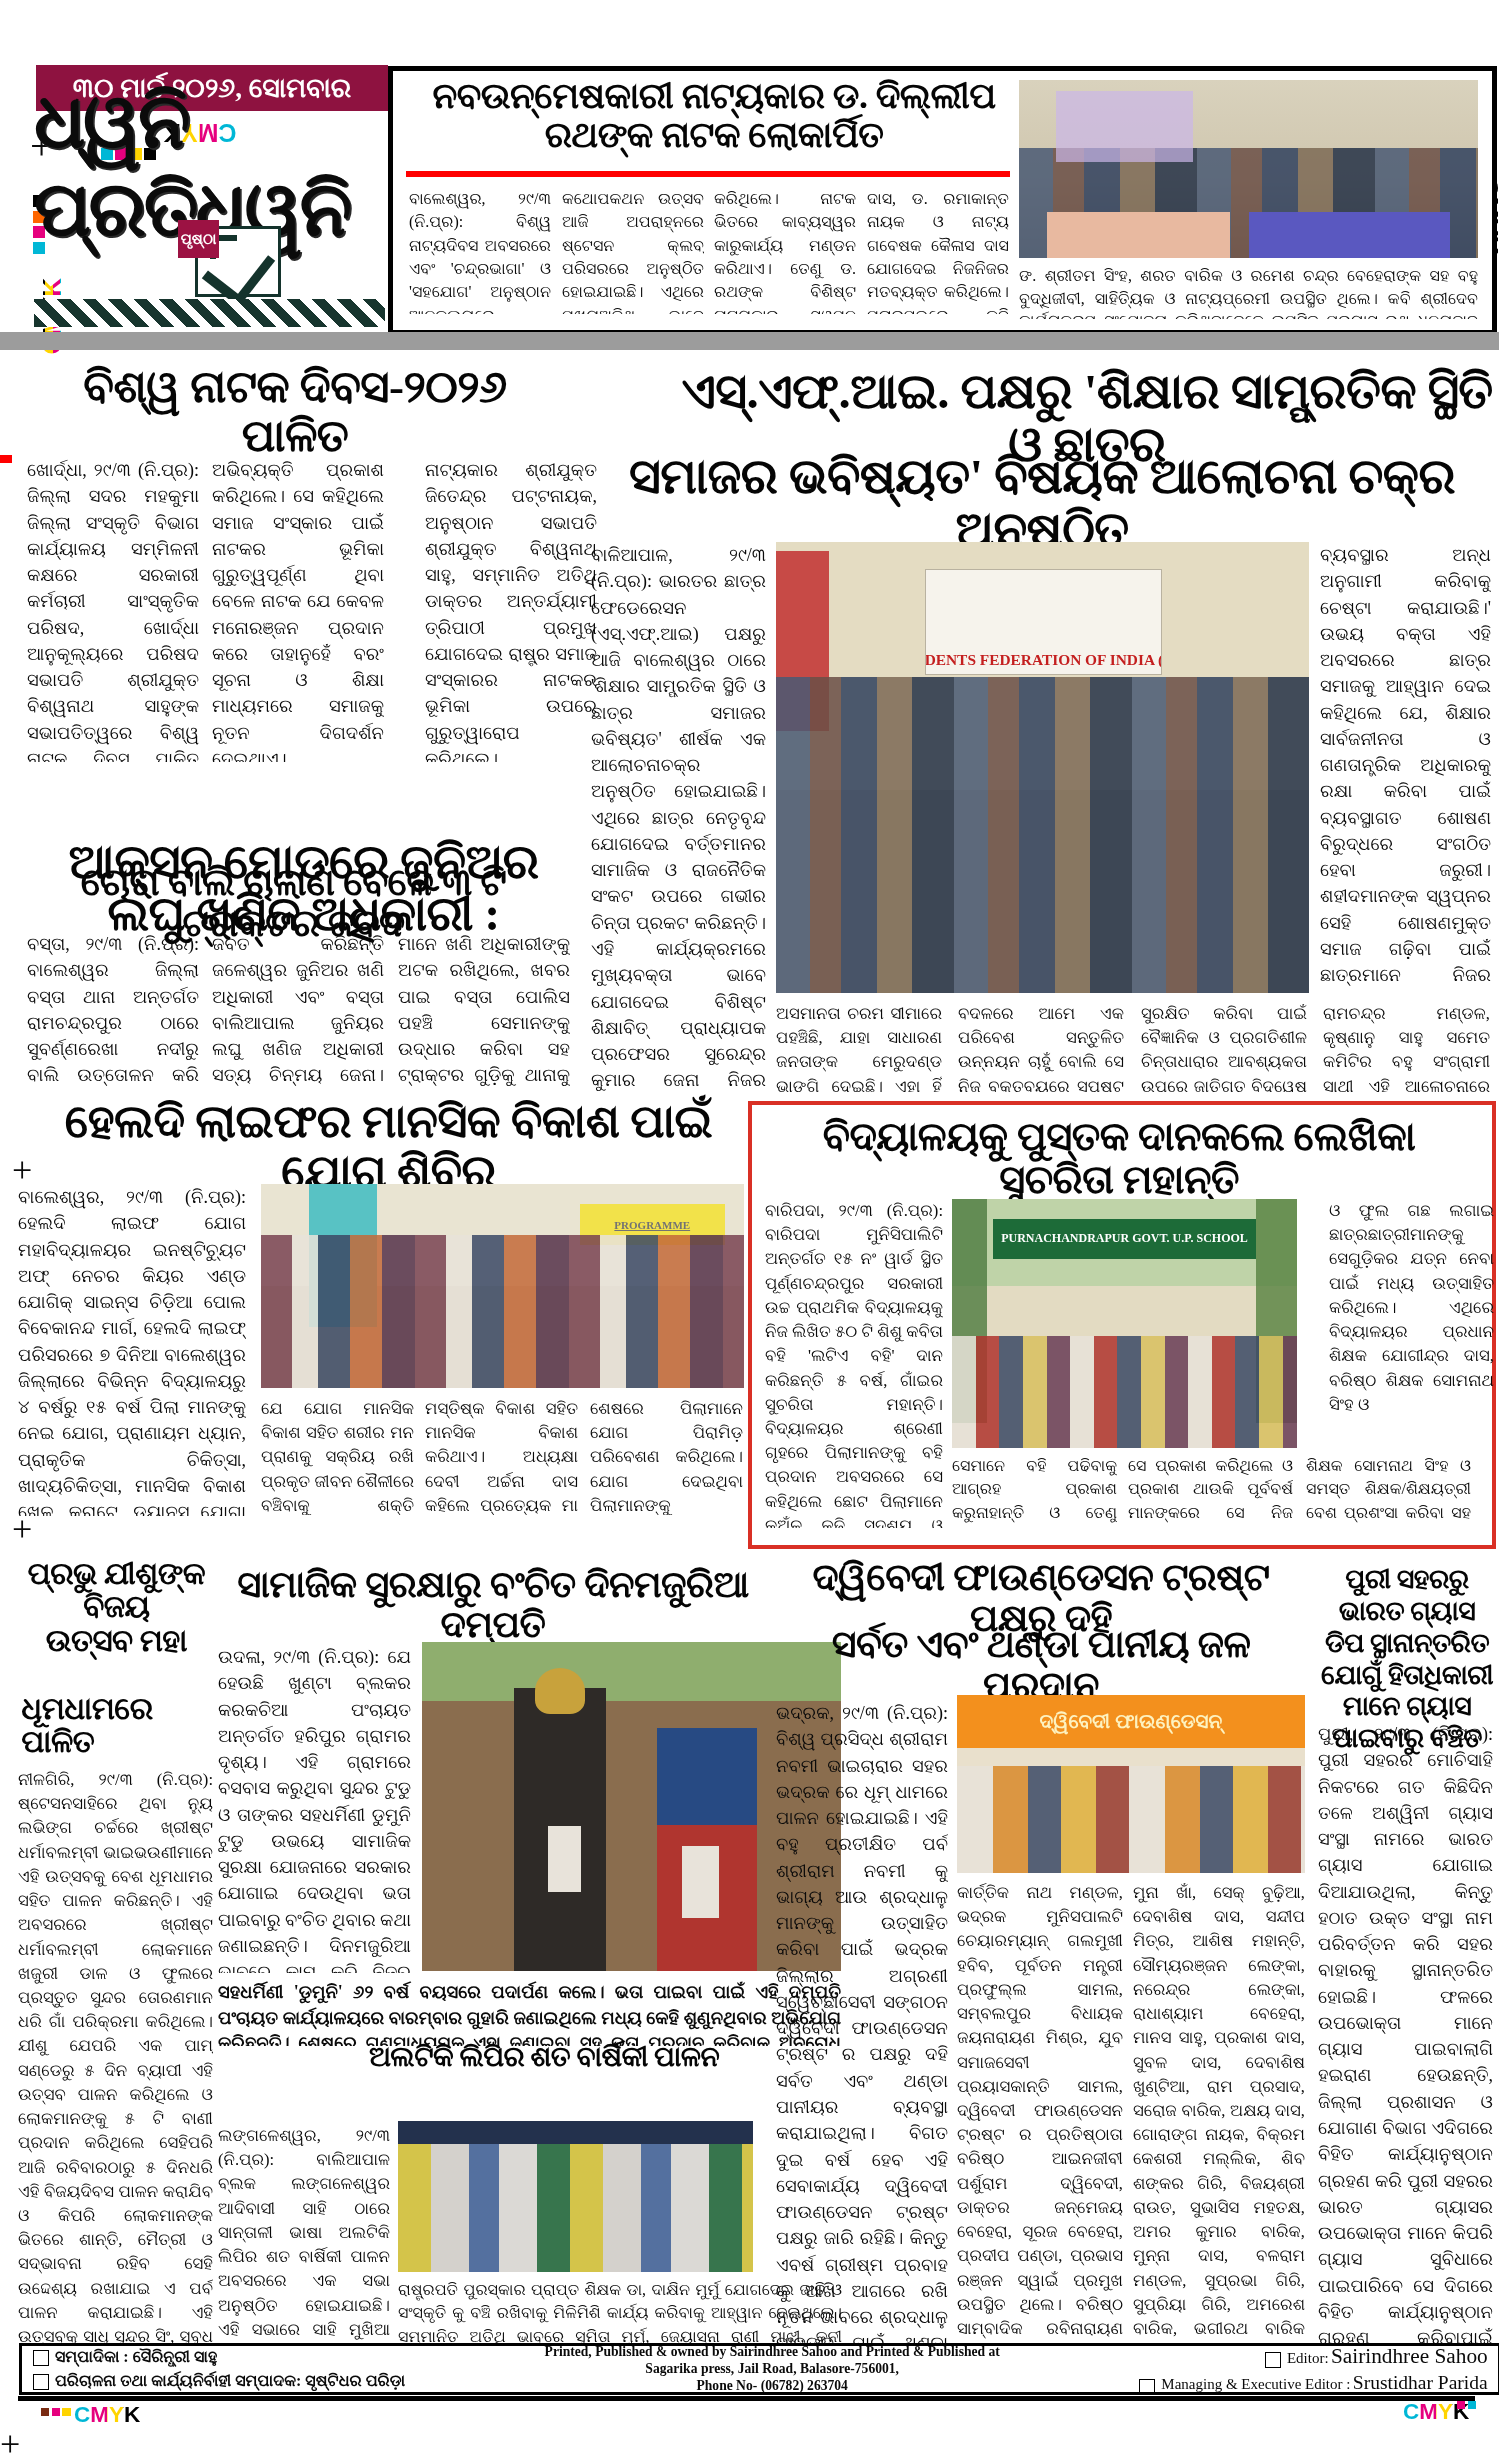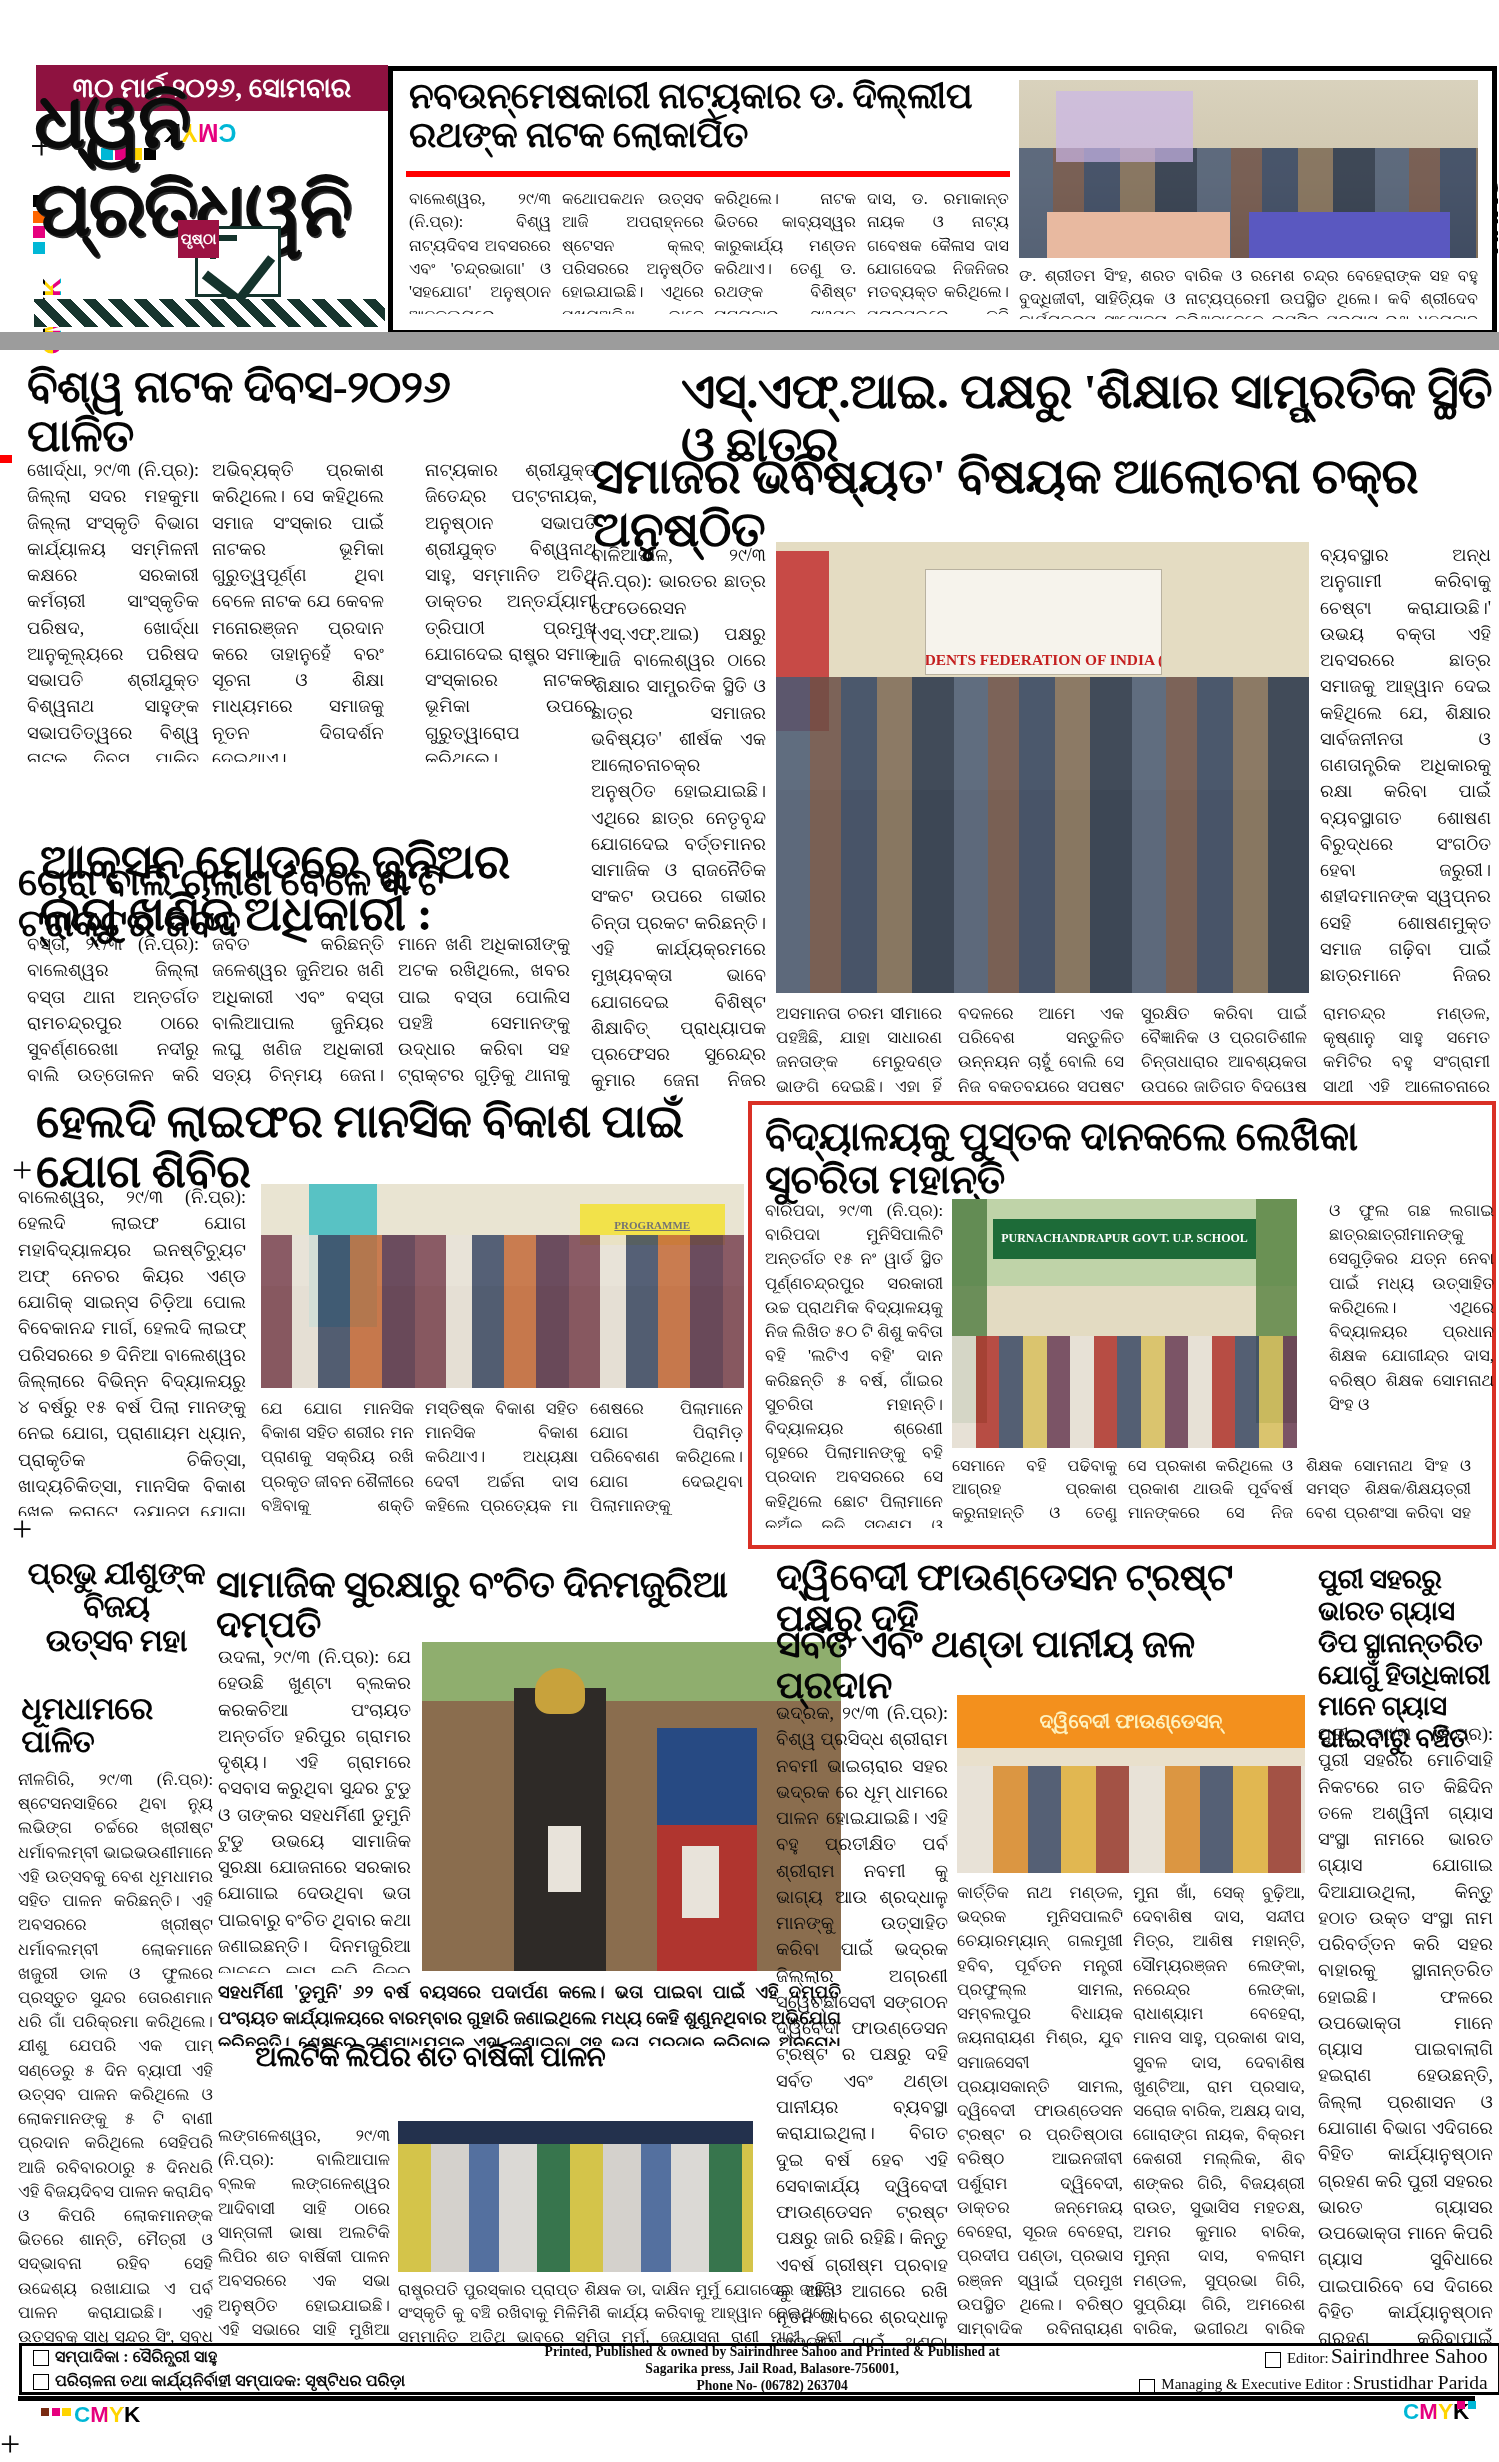--- a/index.html
+++ b/index.html
@@ -1,19 +1,19 @@
 <!DOCTYPE html>
 <html style="font-size:9.5px"><head>
 <meta charset="utf-8">
 <style>
   html,body{margin:0;padding:0;background:#fff;}
   .page{position:relative;width:1500px;height:2462px;background:#ffffff;overflow:hidden;
         font-family:"Liberation Serif","DejaVu Serif",serif;color:#0a0a0a;}
   .abs{position:absolute;}
-  .hl{font-weight:900;color:#050505;line-height:1.08;letter-spacing:-0.6px;}
+  .hl{font-weight:900;color:#050505;line-height:1.08;letter-spacing:-0.6px;text-align:center;}
   .col{font-size:18px;line-height:1.46;text-align:justify;overflow:hidden;word-break:break-word;}
   .photo{background:linear-gradient(180deg,#d9d2bd 0%,#cfc6ae 55%,#9a917c 100%);overflow:hidden;}
   .ppl{position:absolute;left:0;right:0;bottom:0;height:62%;
        background:repeating-linear-gradient(90deg,#4a5a74 0 34px,#6b4f46 34px 65px,#31415e 65px 101px,#7d6a55 101px 136px,#253247 136px 178px);
        filter:blur(0.6px);opacity:.85;}
   .banner{position:absolute;background:#f6f3ec;color:#c41f1f;font-weight:700;text-align:center;
           overflow:hidden;white-space:nowrap;}
   .grayband{background:#9c9c9c;}
   .cmyktxt{font-family:"Liberation Sans",sans-serif;font-weight:700;
           background:linear-gradient(90deg,#00b7d6 0 25%,#e6007e 25% 50%,#ffd400 50% 75%,#000 75% 100%);

